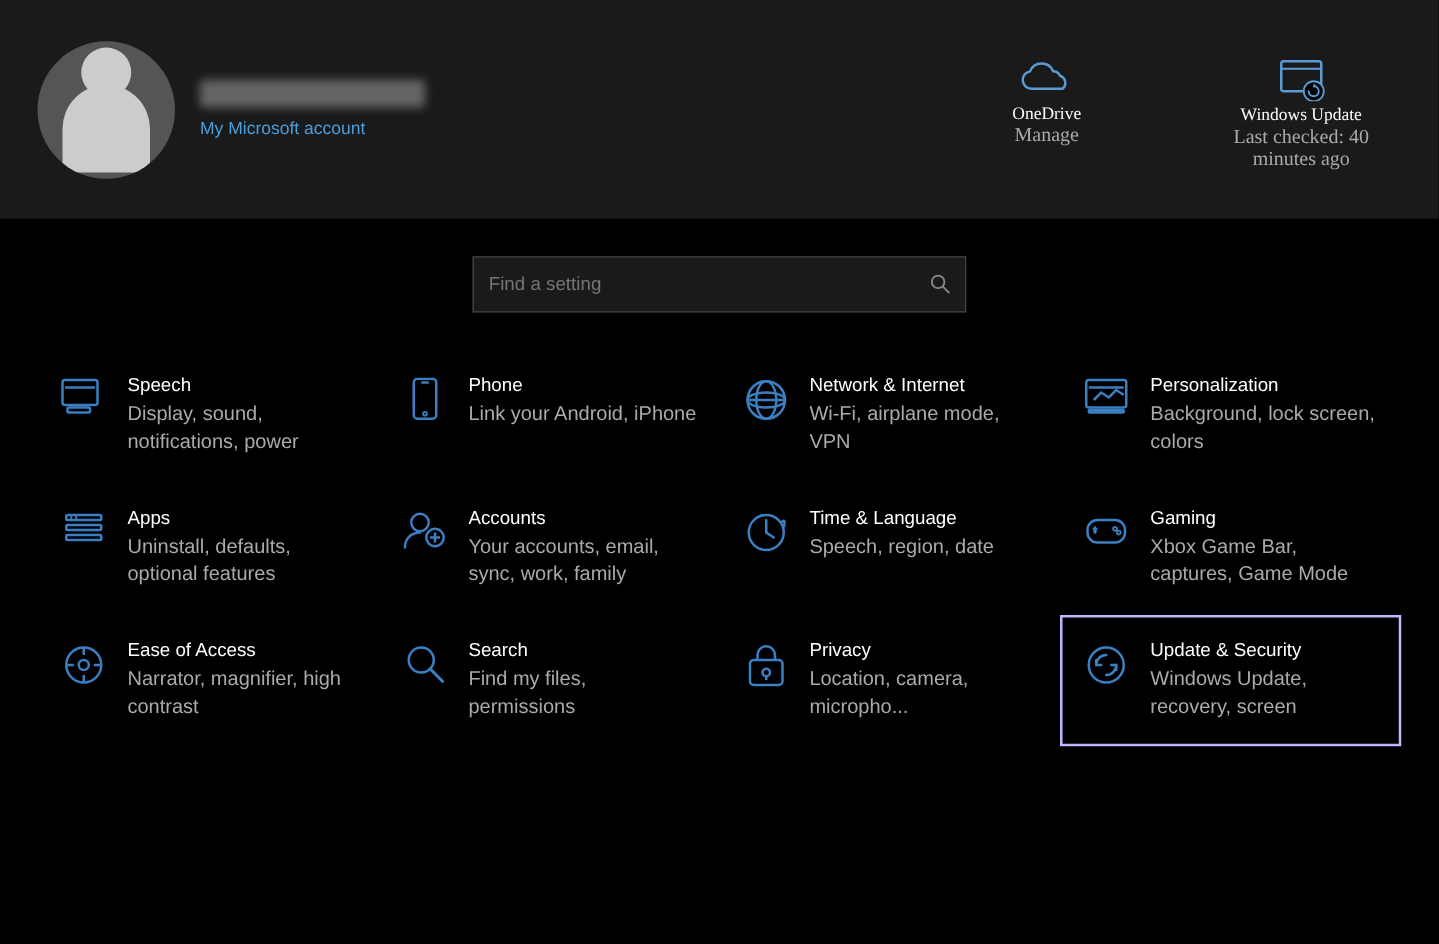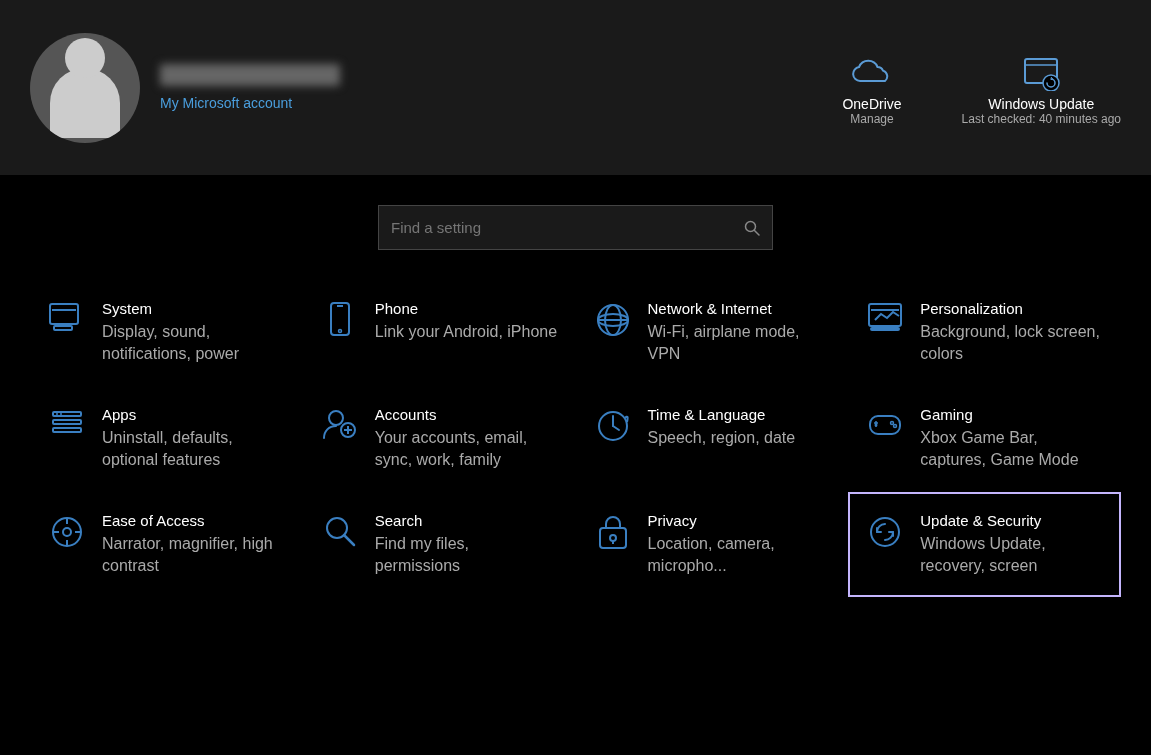--- a/index.html
+++ b/index.html
@@ -64,40 +64,41 @@
     .account-link {
       color: #4a9edd;
       font-size: 14px;
       text-decoration: none;
       cursor: pointer;
     }
 
     .header-right {
       margin-left: auto;
       display: flex;
-      align-items: center;
-      gap: 60px;
+      align-items: flex-start;
+      gap: 96px;
+      font-family: Liberation Serif, serif;
     }
     .header-item {
       display: flex;
       flex-direction: column;
       align-items: center;
       cursor: pointer;
     }
     .header-icon {
       font-size: 36px;
       color: #5b9bd5;
       margin-bottom: 4px;
     }
     .header-item-title {
       font-size: 14px;
       color: #fff;
     }
     .header-item-sub {
-      font-size: 12px;
+      font-size: 16px;
       color: #aaa;
       text-align: center;
       max-width: 160px;
     }
 
     
     .search-container {
       display: flex;
       justify-content: center;
       padding: 30px 0 20px;
@@ -229,21 +230,21 @@
 <div class="setting-item">
       <div class="setting-icon">
         <svg width="38" height="30" viewBox="0 0 38 30">
           <rect x="2" y="2" width="28" height="20" rx="2" stroke="#3a7fc1" stroke-width="2" fill="none"></rect>
           <line x1="4" y1="8" x2="28" y2="8" stroke="#3a7fc1" stroke-width="2" fill="none"></line>
           <rect x="6" y="24" width="18" height="4" rx="1" stroke="#3a7fc1" stroke-width="2" fill="none"></rect>
           <line x1="16" y1="22" x2="16" y2="24" stroke="#3a7fc1" stroke-width="2" fill="none"></line>
         </svg>
       </div>
       <div class="setting-text">
-        <div class="title">System</div>
+        <div class="title">Speech</div>
         <div class="desc">Display, sound, notifications, power</div>
       </div>
     </div>
     <div class="setting-item">
       <div class="setting-icon">
         <svg width="22" height="34" viewBox="0 0 22 34">
           <rect x="2" y="1" width="18" height="32" rx="3" stroke="#3a7fc1" stroke-width="2" fill="none"></rect>
           <line x1="8" y1="4" x2="14" y2="4" stroke="#3a7fc1" stroke-width="2" fill="none"></line>
           <circle cx="11" cy="29" r="1.5" stroke="#3a7fc1" stroke-width="1.5" fill="none"></circle>
         </svg>

